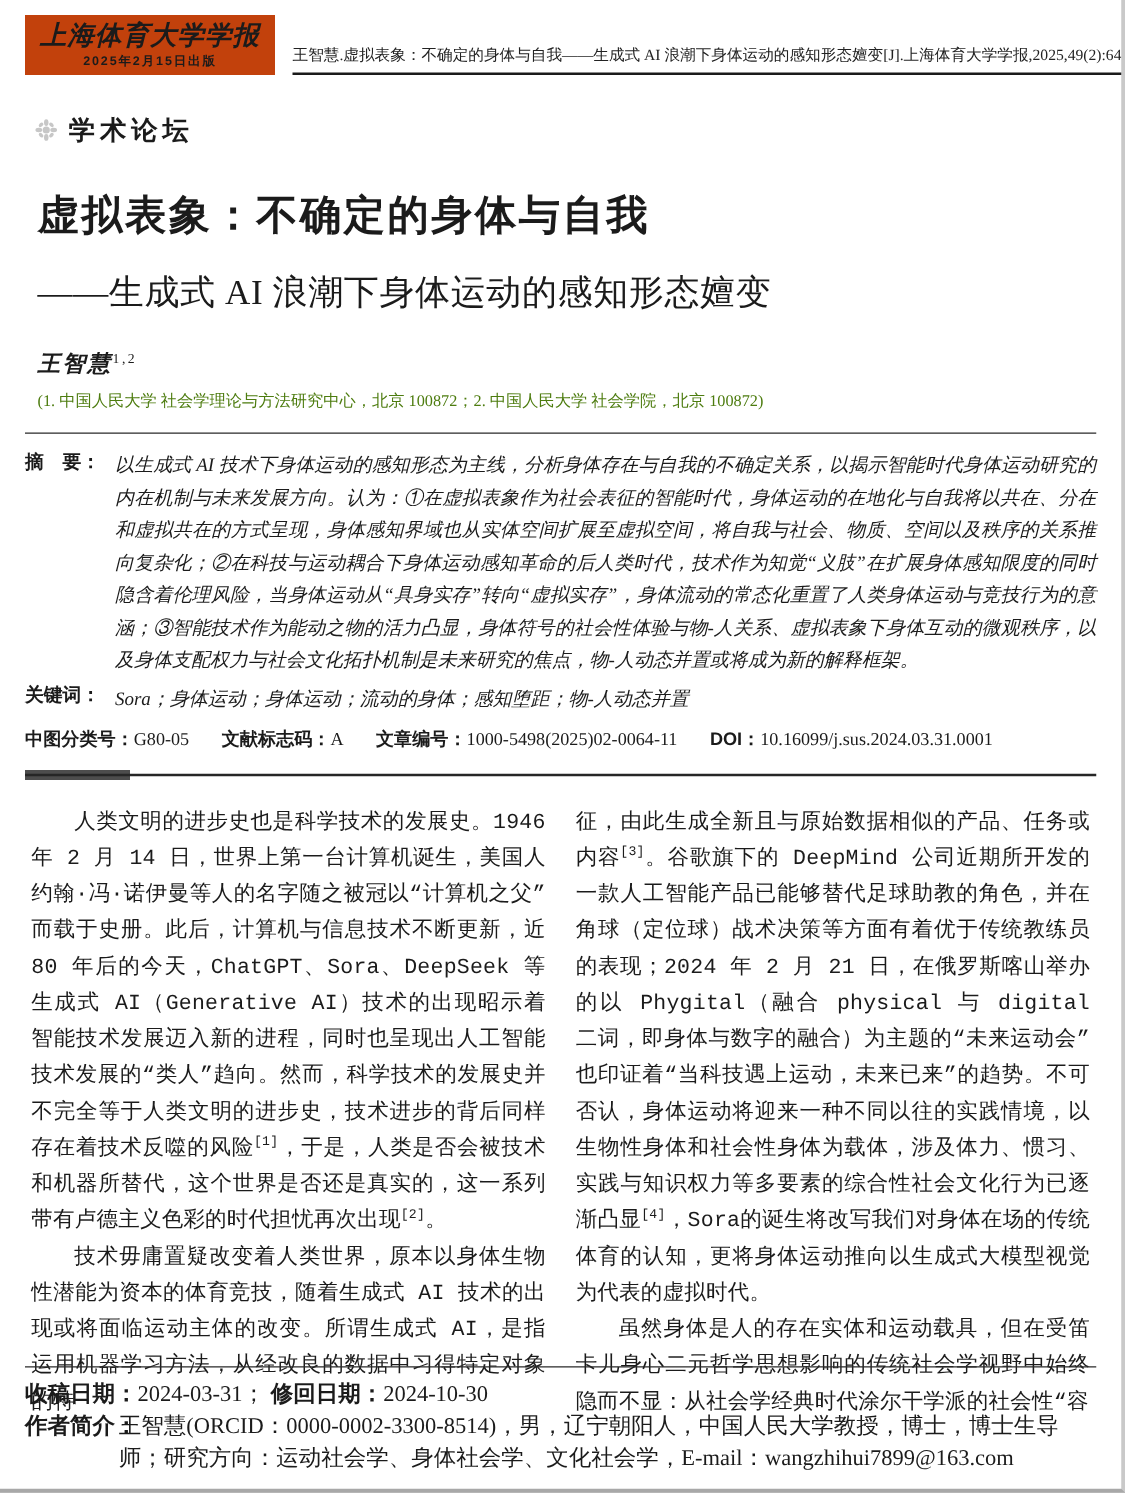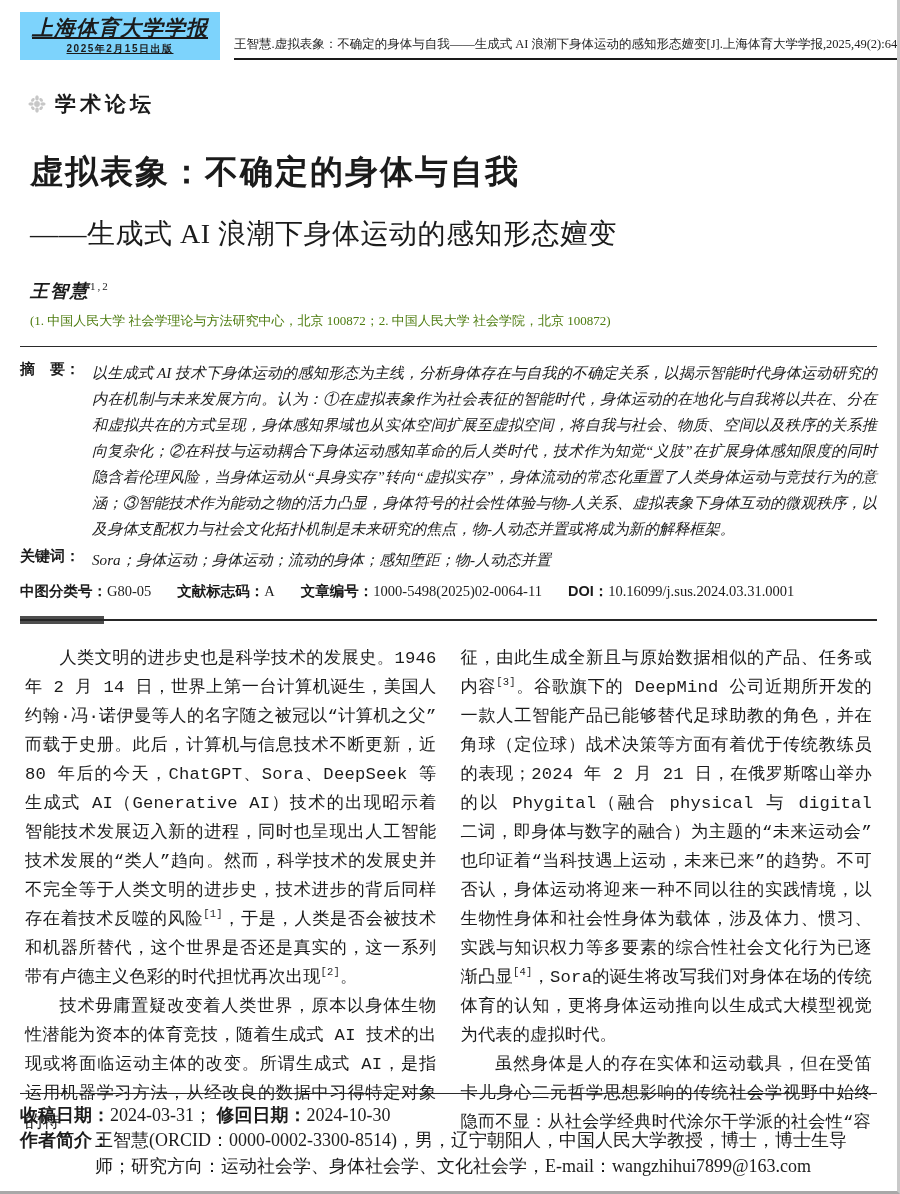--- a/index.html
+++ b/index.html
@@ -5,21 +5,21 @@
   html,body { margin:0; padding:0; background:#888; }
   .page {
     width:900px; height:1194px; margin:0 auto; background:#ffffff;
     position:relative; box-sizing:border-box; overflow:hidden;
     color:#1b1b1b;
     font-family:"Liberation Serif","DejaVu Serif",serif;
     border-right:3px solid #c9c9c9; border-bottom:3px solid #a8a8a8;
   }
   
   .header { display:flex; align-items:flex-end; padding:12px 20px 0 20px; }
-  .logo-box { background:#7dd3fc; padding:3px 12px 4px 12px; text-align:center; flex:0 0 auto;text-decoration:underline; }
+  .logo-box { background:#c2410c; padding:3px 12px 4px 12px; text-align:center; flex:0 0 auto; }
   .logo-name {
     font-family:"DejaVu Serif","Liberation Serif",serif;
     font-weight:bold; font-style:italic; font-size:21px; letter-spacing:1px; line-height:26px; white-space:nowrap;
   }
   .logo-date { font-family:"Liberation Sans","DejaVu Sans",sans-serif; font-weight:bold; font-size:10px; letter-spacing:1.5px; margin-top:1px; }
   .citation-wrap { flex:1 1 auto; margin-left:14px; border-bottom:2.5px solid #1a1a1a; text-align:center; padding-bottom:5px; }
   .citation { font-size:12.5px; color:#222; white-space:nowrap; }
   
   .section-tag { display:flex; align-items:center; gap:9px; margin:30px 0 0 28px; }
   .section-tag .txt { font-family:"Liberation Sans","DejaVu Sans",sans-serif; font-weight:bold; font-size:21px; letter-spacing:4px; }

